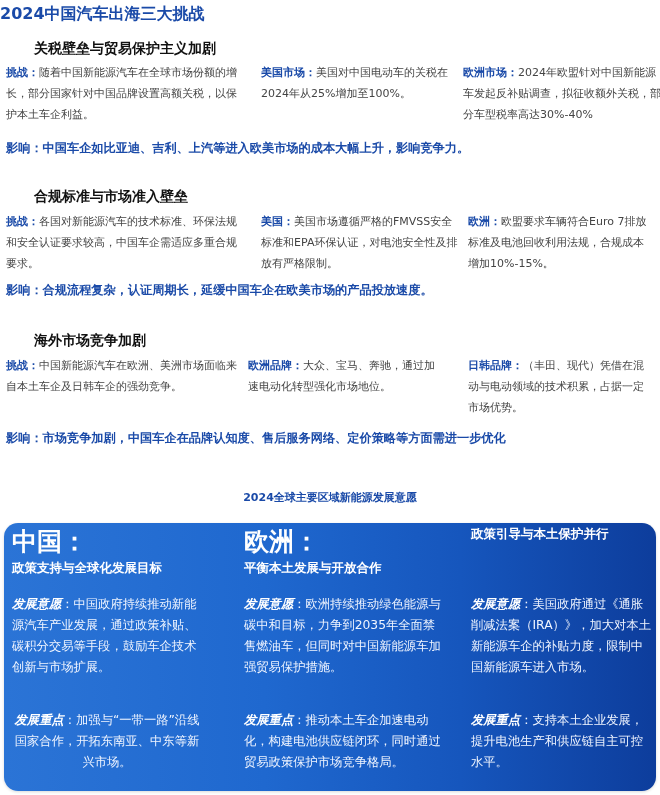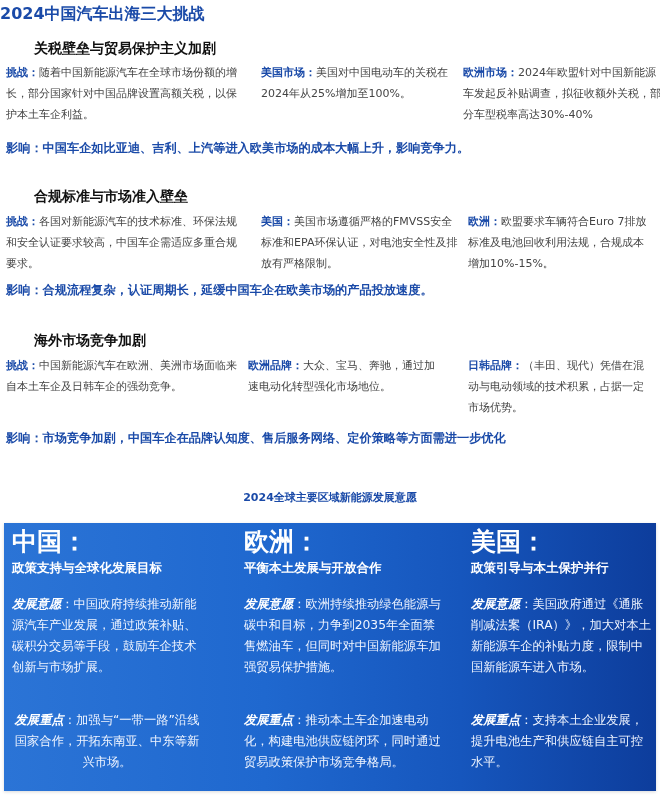--- a/index.html
+++ b/index.html
@@ -21,21 +21,21 @@
     position: absolute; left: 6px; font-size: 12.2px; font-weight: bold; color: #1a4aa8; white-space: nowrap;
   }
 
   .sub-title {
     position: absolute; left: 0; top: 490px; width: 660px; text-align: center;
     font-size: 11px; font-weight: bold; color: #1a4aa8;
   }
 
   .panel {
     position: absolute; left: 4px; top: 523px; width: 652px; height: 268px;
-    border-radius: 0;
+    border-radius: 14px;
     background: linear-gradient(90deg, #2b74d6 0%, #1f68cf 40%, #1656bd 70%, #0d3d9c 100%);
     box-shadow: 0 1px 3px rgba(0,0,0,0.15);
   }
   .region { position: absolute; top: 0; color: #fff; }
   .region .rname { font-size: 25px; font-weight: bold; line-height: 30px; margin-top: 4px; }
   .region .rsub { font-size: 12.5px; font-weight: bold; line-height: 18px; margin-top: 2px; }
   .region .para { position: absolute; font-size: 12.3px; line-height: 21px; color: #f0f5ff; }
   .region .para .plbl { font-weight: bold; color: #fff; font-style: italic; }
 </style>
 </head>
@@ -98,21 +98,20 @@
     <div class="rsub">平衡本土发展与开放合作</div>
     <div class="para" style="top:71px; width:200px;">
       <span class="plbl">发展意愿</span><span>：欧洲持续推动绿色能源与碳中和目标，力争到2035年全面禁售燃油车，但同时对中国新能源车加强贸易保护措施。</span>
     </div>
     <div class="para" style="top:187px; width:200px;">
       <span class="plbl">发展重点</span><span>：推动本土车企加速电动化，构建电池供应链闭环，同时通过贸易政策保护市场竞争格局。</span>
     </div>
   </div>
 
   <div class="region" style="left:467px; width:185px;">
-    <div class="rname">美国：</div>
     <div class="rsub">政策引导与本土保护并行</div>
     <div class="para" style="top:71px; width:180px;">
       <span class="plbl">发展意愿</span><span>：美国政府通过《通胀削减法案（IRA）》，加大对本土新能源车企的补贴力度，限制中国新能源车进入市场。</span>
     </div>
     <div class="para" style="top:187px; width:180px;">
       <span class="plbl">发展重点</span><span>：支持本土企业发展，提升电池生产和供应链自主可控水平。</span>
     </div>
   </div>
 </div>
 

